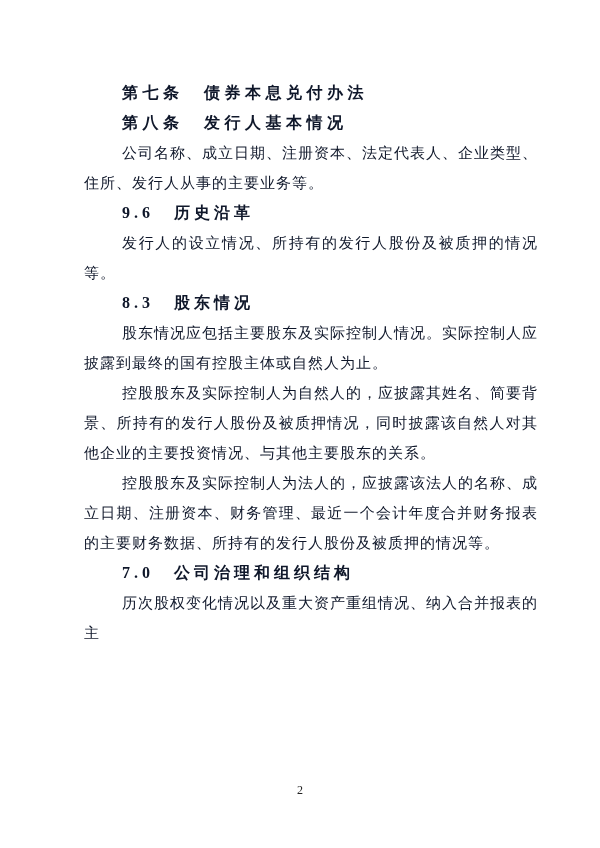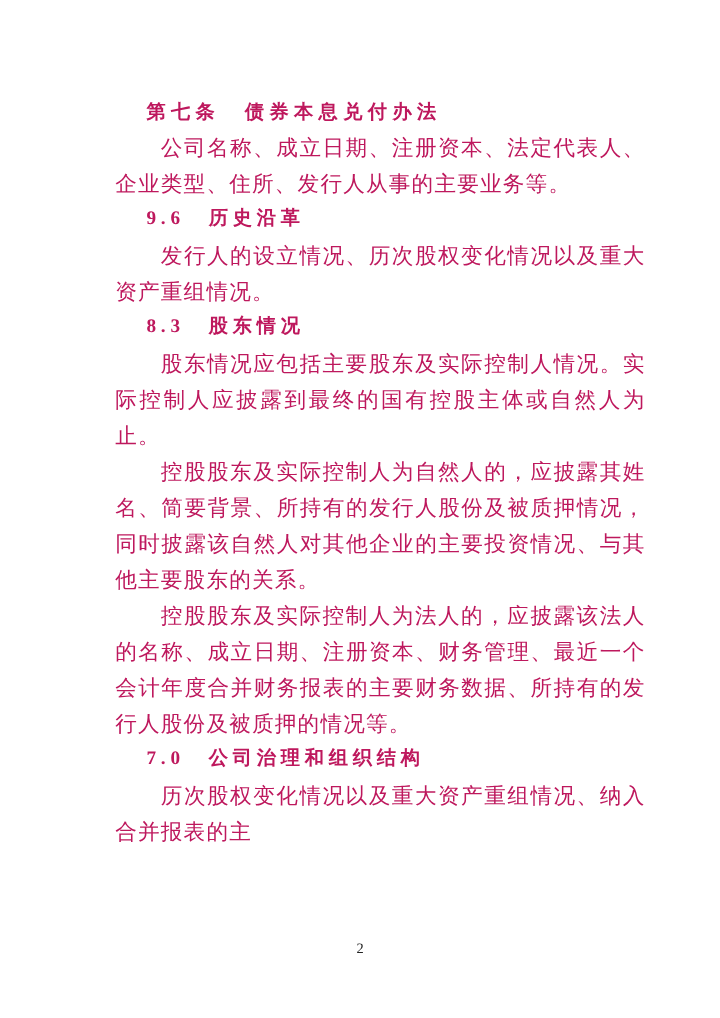--- a/index.html
+++ b/index.html
@@ -16,21 +16,21 @@
     font-family: "Liberation Serif", serif;
   }
   .doc {
     position: absolute;
     top: 78px;
     left: 84px;
     width: 454px;
   }
   .block {
     margin: 0;
-    color: #be185d;
+    color: #0f172a;
   }
   .heading {
     font-family: "DejaVu Sans", "Liberation Sans", sans-serif;
     font-weight: bold;
     font-size: 16px;
     line-height: 30px;
     letter-spacing: 4.5px;
     text-indent: 38px;
     white-space: nowrap;
   }
@@ -38,48 +38,48 @@
     font-family: "Liberation Serif", serif;
     font-weight: bold;
     font-size: 16px;
     line-height: 30px;
     letter-spacing: 4px;
     text-indent: 38px;
     white-space: nowrap;
   }
   .paragraph {
     font-family: "Liberation Serif", serif;
-    font-size: 18px;
+    font-size: 15px;
     line-height: 30px;
     letter-spacing: 1px;
     text-indent: 38px;
     text-align: justify;
-    margin-left: 12px;
   }
   .footer-page-number {
     position: absolute;
     top: 781px;
     left: 0;
     width: 100%;
     text-align: center;
     font-size: 12px;
     line-height: 18px;
     color: #222222;
     font-family: "Liberation Serif", serif;
   }
 </style>
 </head>
 <body>
 
 <div class="page">
   <div class="doc">
     <div class="block heading">第七条　债券本息兑付办法</div>
+    <div class="block heading">第八条　发行人基本情况</div>
     <div class="block paragraph">公司名称、成立日期、注册资本、法定代表人、企业类型、住所、发行人从事的主要业务等。</div>
     <div class="block subheading">9.6　历史沿革</div>
-    <div class="block paragraph">发行人的设立情况、历次股权变化情况以及重大资产重组情况。</div>
+    <div class="block paragraph">发行人的设立情况、所持有的发行人股份及被质押的情况等。</div>
     <div class="block subheading">8.3　股东情况</div>
     <div class="block paragraph">股东情况应包括主要股东及实际控制人情况。实际控制人应披露到最终的国有控股主体或自然人为止。</div>
     <div class="block paragraph">控股股东及实际控制人为自然人的，应披露其姓名、简要背景、所持有的发行人股份及被质押情况，同时披露该自然人对其他企业的主要投资情况、与其他主要股东的关系。</div>
     <div class="block paragraph">控股股东及实际控制人为法人的，应披露该法人的名称、成立日期、注册资本、财务管理、最近一个会计年度合并财务报表的主要财务数据、所持有的发行人股份及被质押的情况等。</div>
     <div class="block subheading">7.0　公司治理和组织结构</div>
     <div class="block paragraph">历次股权变化情况以及重大资产重组情况、纳入合并报表的主</div>
   </div>
   <div class="footer-page-number">2</div>
 </div>
 

